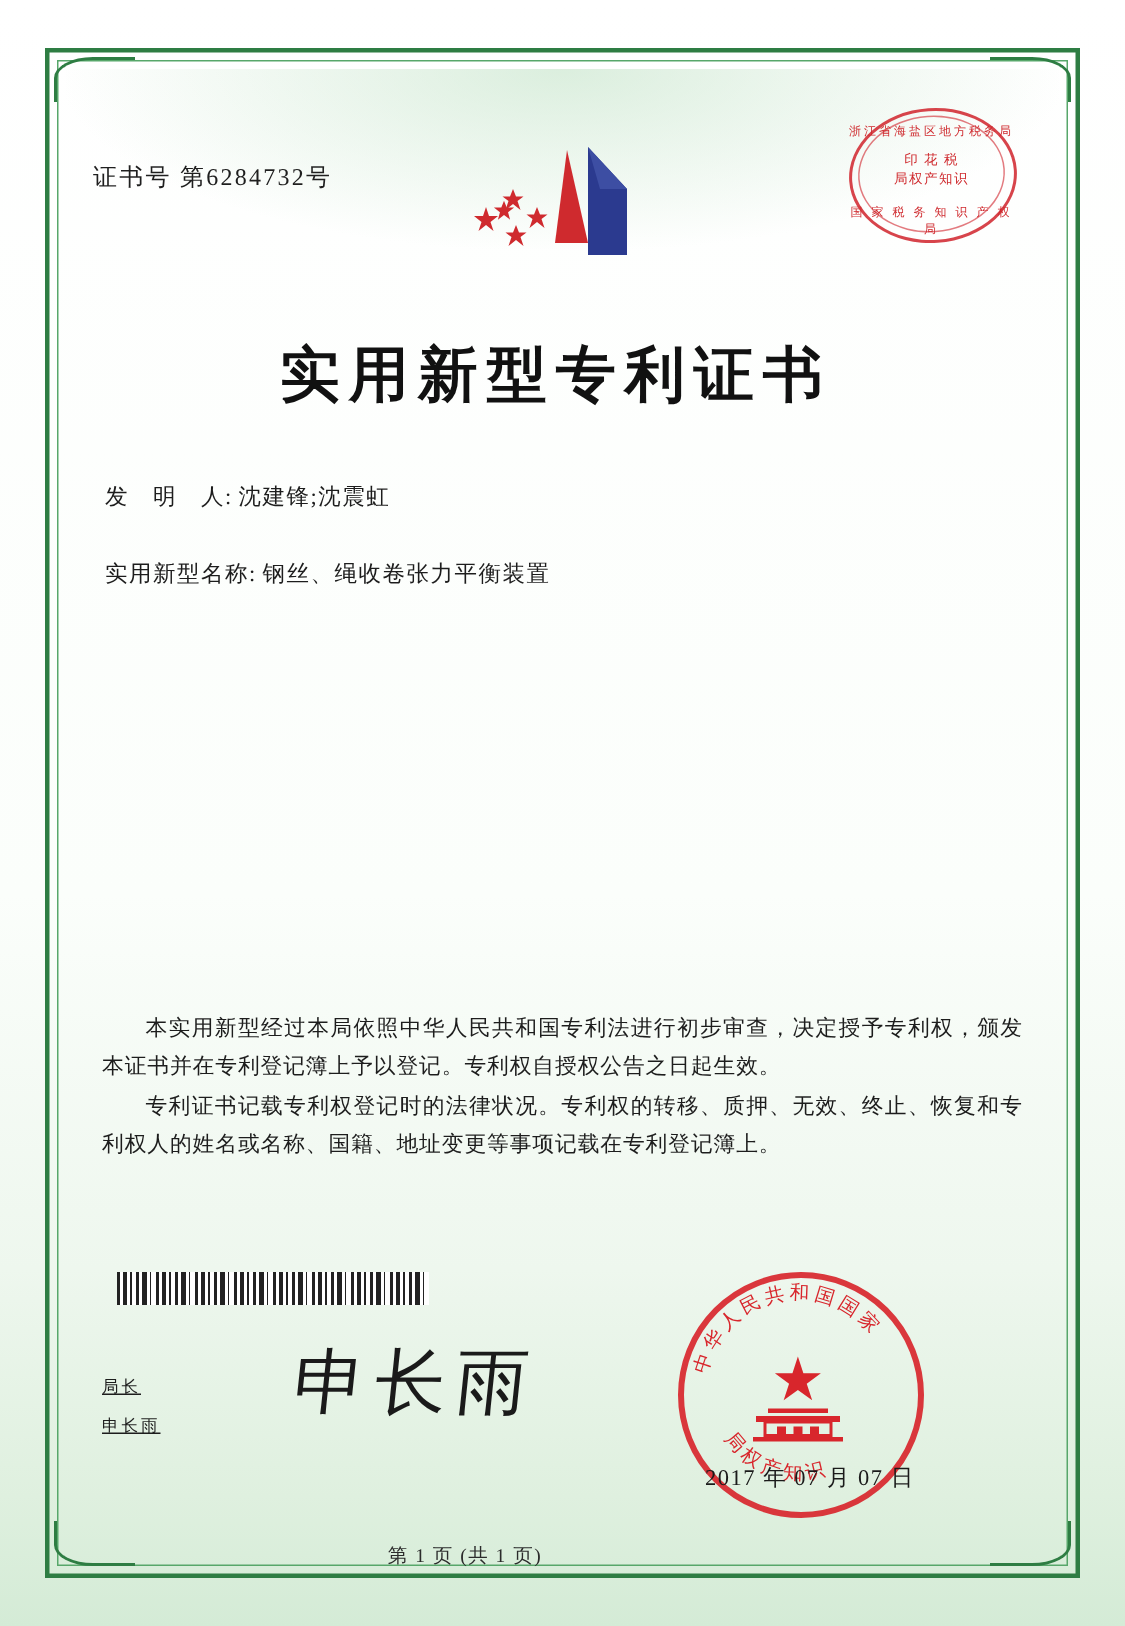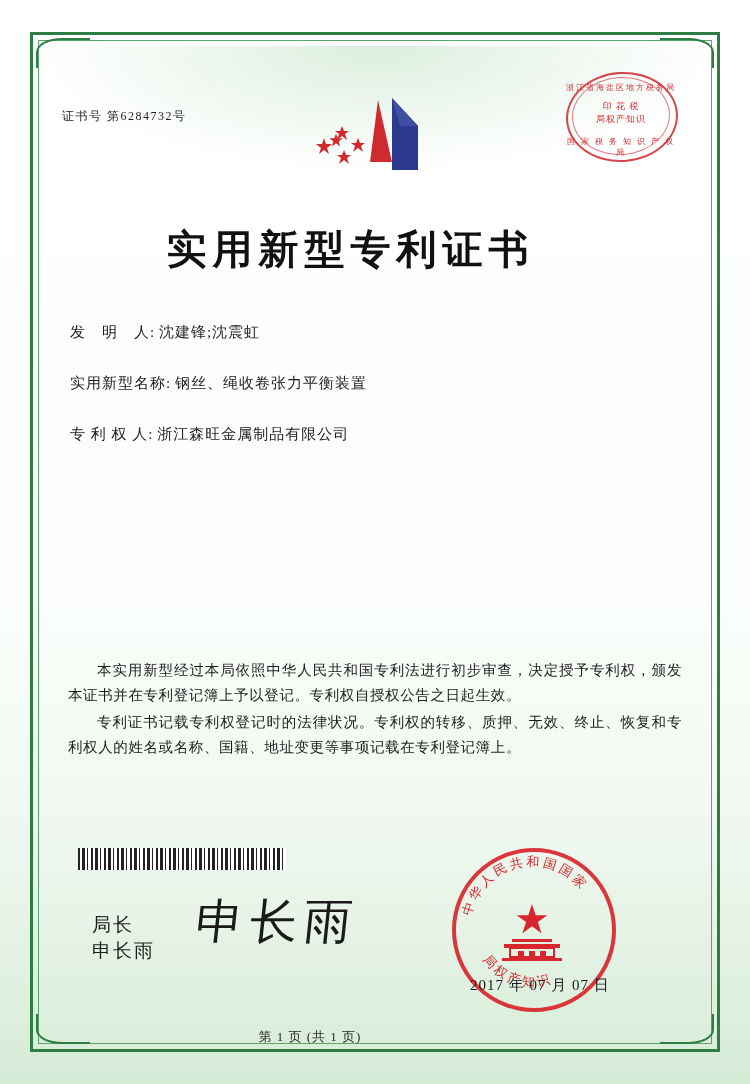--- a/index.html
+++ b/index.html
@@ -65,21 +65,21 @@
     left: 44px; top: 46px;
     width: 662px; height: 120px;
     background: radial-gradient(ellipse at 50% 0%, rgba(190,225,195,0.55) 0%, rgba(255,255,255,0) 72%);
     pointer-events: none;
   }
 
   
   .cert-no {
     position: absolute;
     left: 62px; top: 108px;
-    font-size: 12px;
+    font-size: 16px;
     letter-spacing: 1.5px;
     color: #1f1f1f;
   }
 
   
   .logo {
     position: absolute;
     left: 300px; top: 92px;
     width: 150px; height: 100px;
   }
@@ -134,20 +134,21 @@
   .title {
     position: absolute;
     left: 0; top: 222px;
     width: 701px;
     text-align: center;
     font-size: 40px;
     font-weight: bold;
     letter-spacing: 6px;
     color: #111;
     font-family: "Liberation Serif", "DejaVu Serif", serif;
+    padding-left: 20px;
   }
 
   
   .fields {
     position: absolute;
     left: 70px; top: 322px;
     width: 610px;
   }
   .field {
     font-size: 15px;
@@ -155,21 +156,21 @@
     margin-bottom: 31px;
     color: #1d1d1d;
     white-space: nowrap;
   }
   .field .lbl { letter-spacing: 1px; }
   .field .val { letter-spacing: 1px; }
 
   
   .body-text {
     position: absolute;
-    left: 68px; top: 658px;
+    left: 68px; top: 674px;
     width: 614px;
     font-size: 14.5px;
     line-height: 25px;
     color: #1d1d1d;
     text-align: justify;
     letter-spacing: 0.6px;
   }
   .body-text p {
     margin: 0 0 2px 0;
     text-indent: 2em;
@@ -182,25 +183,26 @@
     width: 208px; height: 22px;
     background: repeating-linear-gradient(90deg,
       #222 0px, #222 2px, #fff 2px, #fff 4px,
       #222 4px, #222 7px, #fff 7px, #fff 9px,
       #222 9px, #222 10px, #fff 10px, #fff 13px);
   }
 
   
   .sig-label {
     position: absolute;
-    left: 92px; top: 912px;
-    font-size: 19px;
+    left: 68px; top: 912px;
+    font-size: 11px;
     line-height: 26px;
     letter-spacing: 2px;
     color: #1d1d1d;
+    text-decoration: underline;
   }
   .sig-hand {
     position: absolute;
     left: 196px; top: 890px;
     font-size: 48px;
     color: #1a1a1a;
     font-family: "Liberation Serif", serif;
     letter-spacing: 6px;
     transform: skewX(-6deg);
   }
@@ -303,24 +305,20 @@
   <div class="title">实用新型专利证书</div>
 
   <div class="fields">
     <div class="field">
       <span class="lbl">发　明　人:</span>
       <span class="val">沈建锋;沈震虹</span>
     </div>
     <div class="field">
       <span class="lbl">实用新型名称:</span>
       <span class="val">钢丝、绳收卷张力平衡装置</span>
-    </div>
-    <div class="field">
-      <span class="lbl">专 利 权 人:</span>
-      <span class="val">浙江森旺金属制品有限公司</span>
     </div>
   </div>
 
   <div class="body-text">
     <p>本实用新型经过本局依照中华人民共和国专利法进行初步审查，决定授予专利权，颁发本证书并在专利登记簿上予以登记。专利权自授权公告之日起生效。</p>
     <p>专利证书记载专利权登记时的法律状况。专利权的转移、质押、无效、终止、恢复和专利权人的姓名或名称、国籍、地址变更等事项记载在专利登记簿上。</p>
   </div>
 
   <div class="barcode"></div>
 

